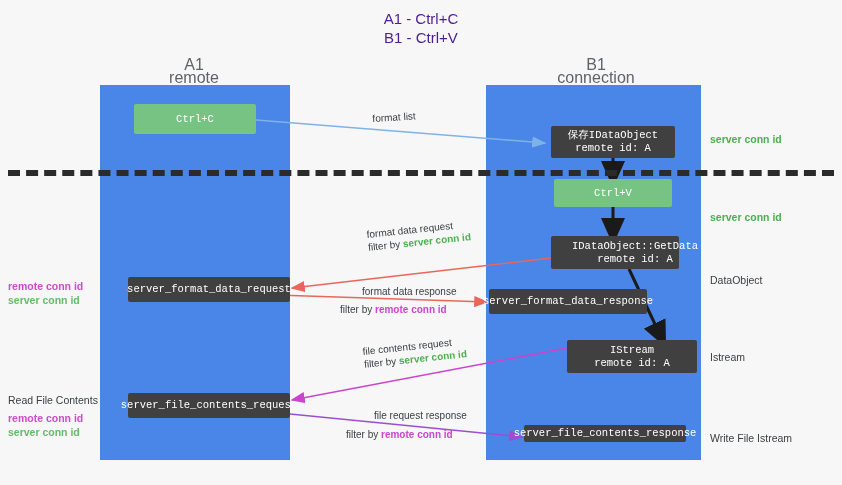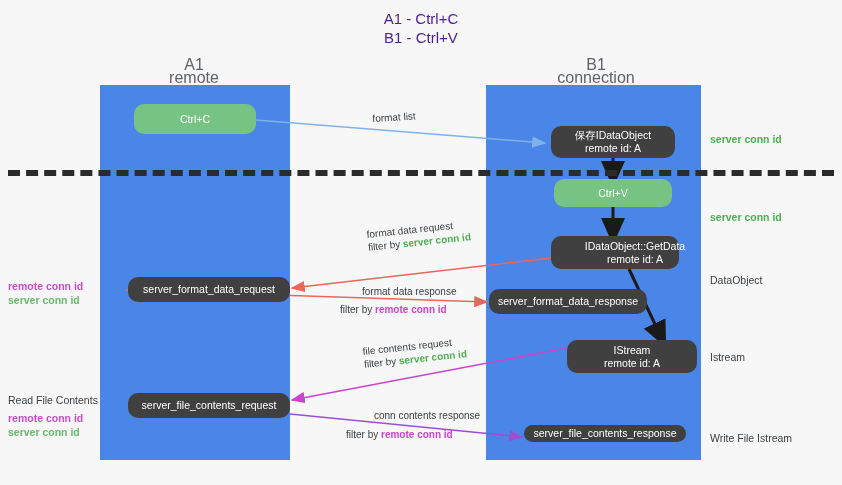--- a/index.html
+++ b/index.html
@@ -49,22 +49,23 @@
   .node {
     position: absolute;
     display: flex;
     flex-direction: column;
     align-items: center;
     justify-content: center;
     color: #ffffff;
     font-size: 10.5px;
     line-height: 13px;
     text-align: center;
-    border-radius: 10px;
+    border-radius: 2px;
     padding: 2px 4px;
+    font-family: Liberation Mono, monospace;
   }
   .node.green { background: #76c383; }
   .node.orange { background: #404040; }
 
   .side-label {
     position: absolute;
     font-size: 10.5px;
     line-height: 14px;
     white-space: nowrap;
   }
@@ -218,21 +219,21 @@
   </div>
 
   <div class="edge-label" style="left:362px; top:345px; transform: rotate(-6deg);">
     <div>file contents request</div>
     <div>
       <span class="plain">filter by </span><span class="green-txt">server conn id</span>
     </div>
   </div>
 
   <div class="edge-label" style="left:374px; top:409px;">
-    <div>conn contents response</div>
+    <div>file request response</div>
     <div style="margin-top:6px; margin-left:-28px;">
       <span class="plain">filter by </span><span class="purple-txt">remote conn id</span>
     </div>
   </div>
 
   <div class="right-label" style="left:710px; top:132px; color:#4caf50; font-weight:bold;">server conn id</div>
 
   <div class="right-label" style="left:710px; top:210px; color:#4caf50; font-weight:bold;">server conn id</div>
 
   <div class="right-label" style="left:710px; top:245px;margin-top:28px;">DataObject</div>

